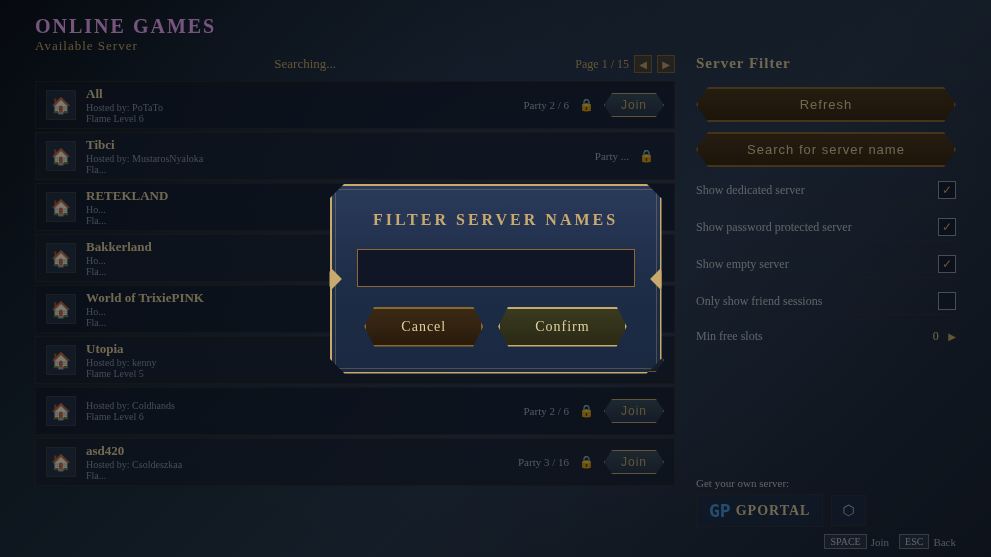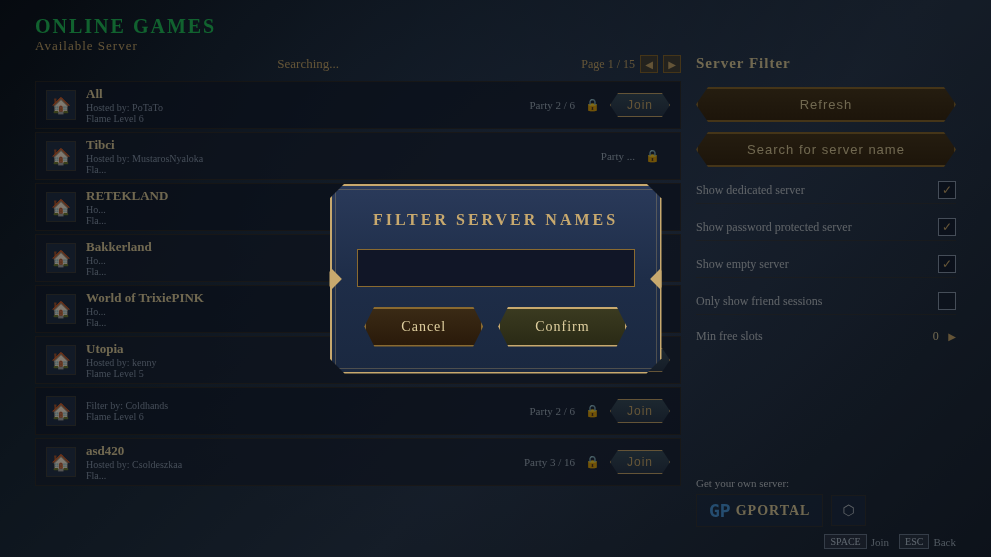--- a/index.html
+++ b/index.html
@@ -30,21 +30,21 @@
 
     
     .page-header {
       position: absolute;
       top: 15px;
       left: 35px;
       z-index: 10;
     }
 
     .page-title {
-      color: #22c55e;
+      color: #f0abfc;
       font-size: 20px;
       font-weight: bold;
       letter-spacing: 2px;
       text-transform: uppercase;
       font-family: 'Georgia', serif;
     }
 
     .page-subtitle {
       color: #c8a96e;
       font-size: 13px;
@@ -54,21 +54,21 @@
 
     
     .main-content {
       position: absolute;
       top: 55px;
       left: 35px;
       right: 35px;
       bottom: 30px;
       z-index: 5;
       display: flex;
-      gap: 15px;
+      gap: 21px;
     }
 
     
     .server-list-panel {
       flex: 1;
       display: flex;
       flex-direction: column;
       position: relative;
     }
 
@@ -565,21 +565,21 @@
           <span class="lock-icon">🔒</span>
         </div>
         <button class="join-btn">Join</button>
       </div>
 
       <div class="server-row">
         <div class="server-icon">
           <span class="house-icon">🏠</span>
         </div>
         <div class="server-info">
-          <div class="server-host">Filter by: Coldhands</div>
+          <div class="server-host">Hosted by: Coldhands</div>
           <div class="server-host">Flame Level 6</div>
         </div>
         <div class="server-details">
           <span class="party-info">Party 2 / 6</span>
           <span class="lock-icon">🔒</span>
         </div>
         <button class="join-btn">Join</button>
       </div>
 
       <div class="server-row">

